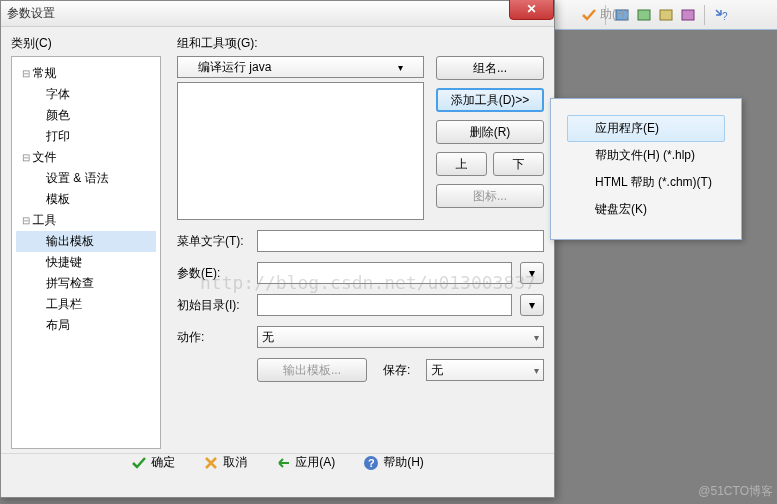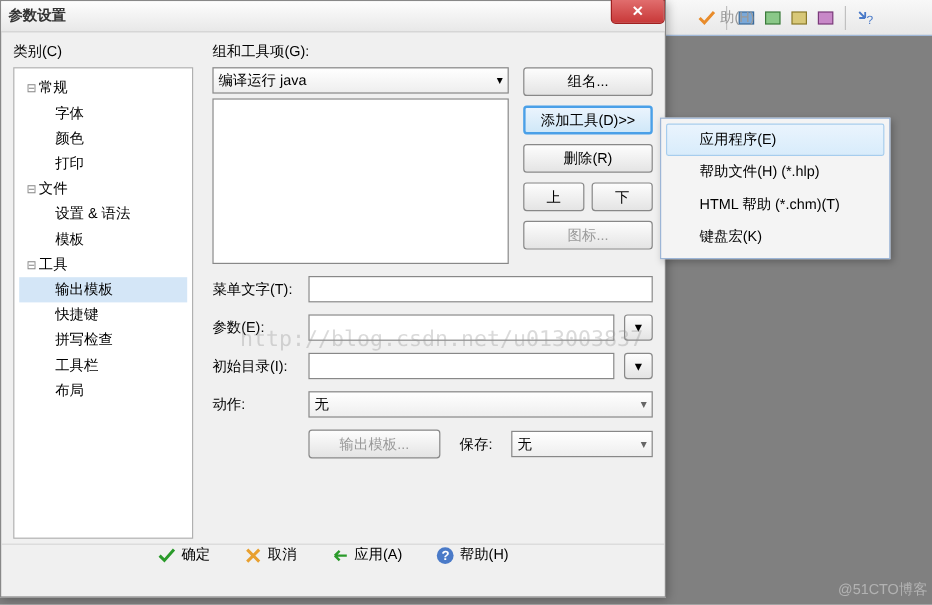--- a/index.html
+++ b/index.html
@@ -39,21 +39,21 @@
     }
     .titlebar {
       height: 26px;
       background: linear-gradient(#fdfdfd, #e8e8e8);
       border-bottom: 1px solid #d0d0d0;
       display: flex;
       align-items: center;
       padding: 0 6px;
       position: relative;
     }
-    .titlebar-text { font-size: 12px; color: #333; font-weight: bold; }
+    .titlebar-text { font-size: 12px; color: #333; }
     .close-btn {
       position: absolute;
       right: 0; top: -3px;
       width: 45px; height: 22px;
       background: linear-gradient(#e27070, #c83838);
       border: 1px solid #a02020;
       border-radius: 0 0 4px 4px;
       display: flex;
       align-items: center;
       justify-content: center;
@@ -93,21 +93,21 @@
     .tree-child { padding-left: 30px; }
     .tree-item.selected { background: #d4e6f7; }
     .right-pane { flex: 1; display: flex; flex-direction: column; }
     .group-row { display: flex; gap: 12px; align-items: flex-start; }
     .group-left { flex: 1; }
     .group-right { width: 108px; display: flex; flex-direction: column; gap: 8px; }
     .combo {
       width: 100%; height: 22px;
       border: 1px solid #888;
       background: linear-gradient(#fff, #eee);
-      padding: 0 4px;
+      padding: 0 20px;
       display: flex;
       align-items: center;
       justify-content: space-between;
     }
     .combo::after { content: "▾"; font-size: 10px; }
     .listbox {
       width: 100%;
       height: 138px;
       border: 1px solid #888;
       background: #fff;
@@ -170,21 +170,21 @@
     }
     .footer-btn { display: flex; align-items: center; gap: 4px; cursor: pointer; }
     .footer-icon { width: 16px; height: 16px; display: block; }
     .popup-menu {
       position: absolute;
       left: 550px; top: 98px;
       width: 192px;
       background: #f4f4f4;
       border: 1px solid #9cb5d6;
       box-shadow: 2px 2px 6px rgba(0,0,0,.25);
-      padding: 4px;
+      padding: 16px;
     }
     .popup-item {
       padding: 5px 10px 5px 28px;
       cursor: pointer;
     }
     .popup-item.hover {
       background: linear-gradient(#eaf4fd, #d8ecfb);
       border: 1px solid #a6cdee;
       border-radius: 2px;
       padding: 4px 9px 4px 27px;

